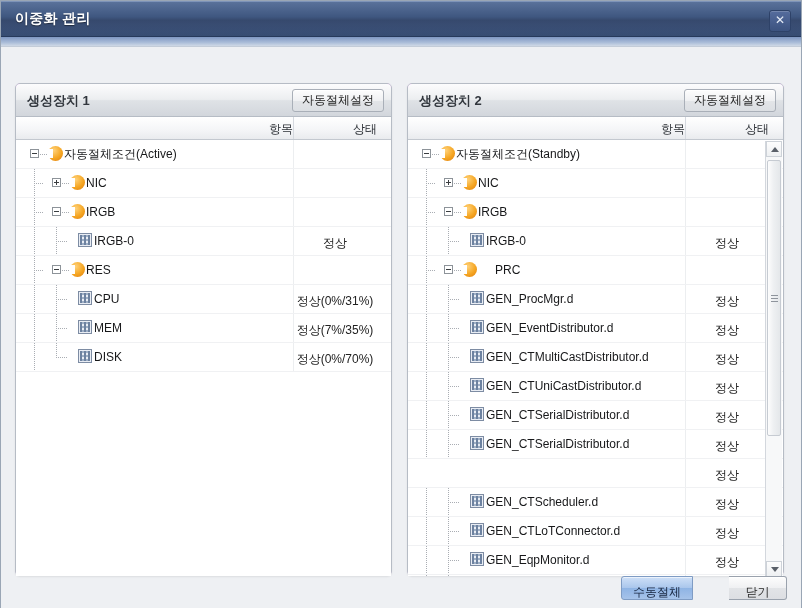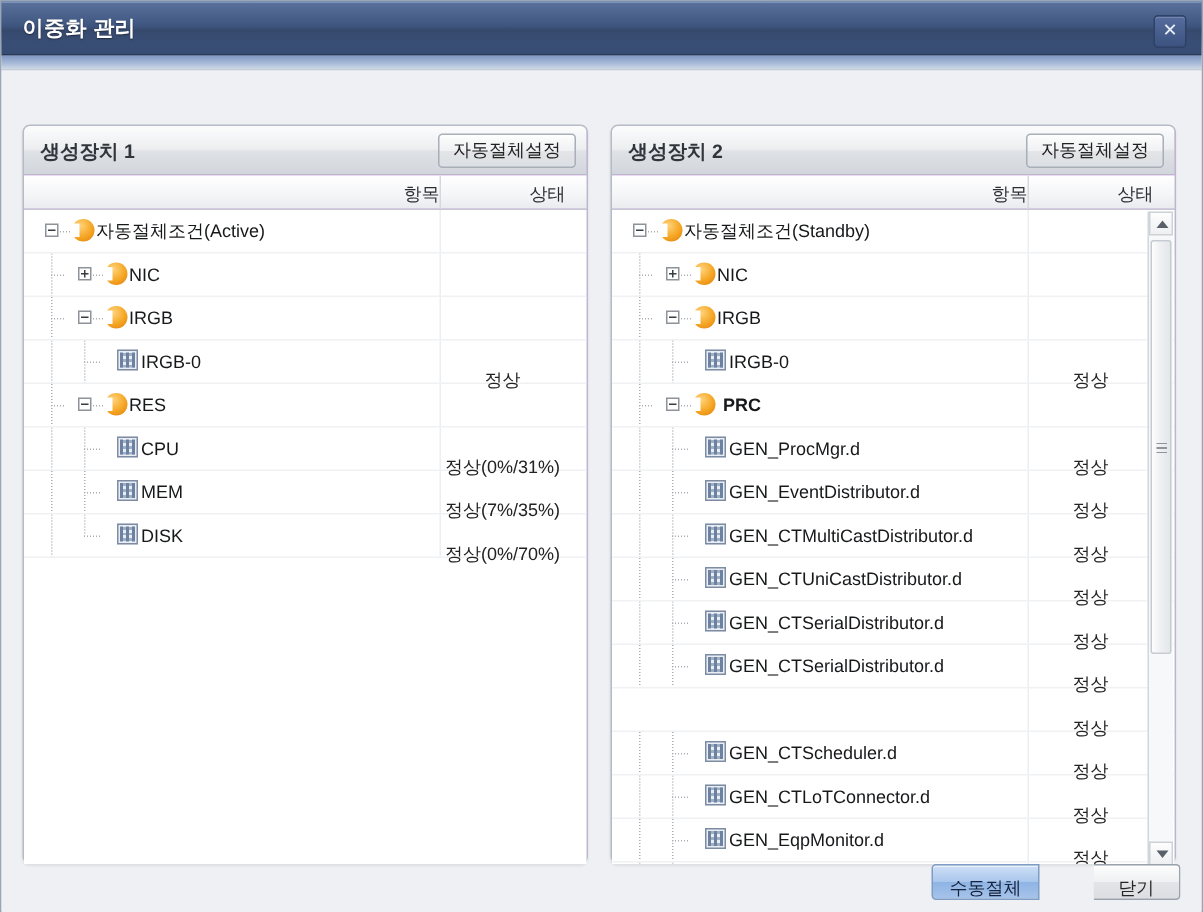--- a/index.html
+++ b/index.html
@@ -54,21 +54,21 @@
   .ch-item{left:0;width:277px;}
   .ch-state{left:277px;width:84px;}
   .col-sep{position:absolute;top:0;bottom:0;left:277px;width:1px;background:#d5d9df;}
 
   
   .tree-vp{position:relative;height:436px;overflow:hidden;background:#fff;}
   .tree-inner{position:relative;}
 
   .row{position:relative;height:28px;border-bottom:1px solid #f0f1f3;}
   .row .cell-item{position:absolute;left:0;top:0;width:277px;height:28px;}
-  .row .cell-state{position:absolute;left:277px;top:12px;width:84px;height:28px;
+  .row .cell-state{position:absolute;left:277px;top:2px;width:84px;height:28px;
     text-align:center;line-height:28px;font-size:12px;color:#222;}
   .row .vsep{position:absolute;left:277px;top:0;bottom:0;width:1px;background:#eceef0;}
 
   .label{position:absolute;top:6px;font-size:12px;line-height:16px;color:#17181a;white-space:nowrap;}
 
   
   .exp{position:absolute;top:9px;width:9px;height:9px;box-sizing:border-box;
     border:1px solid #8d9399;background:#fff;cursor:pointer;}
   .exp:before{content:"";position:absolute;left:1px;top:3px;width:5px;height:1px;background:#3a3d40;}
   .exp.plus:after{content:"";position:absolute;left:3px;top:1px;width:1px;height:5px;background:#3a3d40;}
@@ -322,21 +322,21 @@
               <div class="row">
                 <div class="cell-item">
                   <div class="vline" style="left: 18px; top: 0px; height: 28px;"></div>
                   <div class="hline" style="left: 18px; top: 14px; width: 10px;"></div>
                   <div class="exp" style="left: 36px;"></div>
                   <div class="hline" style="left: 46px; top: 14px; width: 7px;"></div>
                   <span class="node-ico" style="left: 54px;">
                     <i></i>
                     <u></u>
                   </span>
-                  <span class="label" style="left: 74px; font-weight: bold;">PRC</span>
+                  <span class="label" style="left: 87px;">PRC</span>
                 </div>
                 <div class="vsep"></div>
                 <div class="cell-state"></div>
               </div>
               <div class="row">
                 <div class="cell-item">
                   <div class="vline" style="left: 18px; top: 0px; height: 28px;"></div>
                   <div class="vline" style="left: 40px; top: 0px; height: 28px;"></div>
                   <div class="hline" style="left: 40px; top: 14px; width: 12px;"></div>
                   <span class="leaf-ico" style="left: 62px;"></span>

